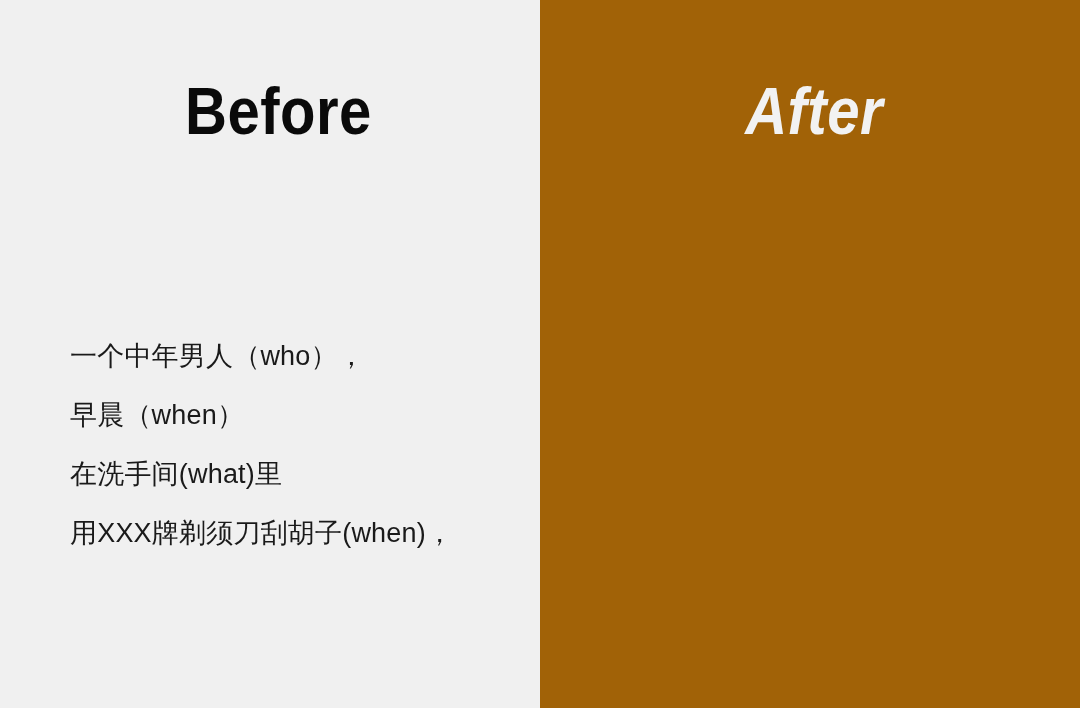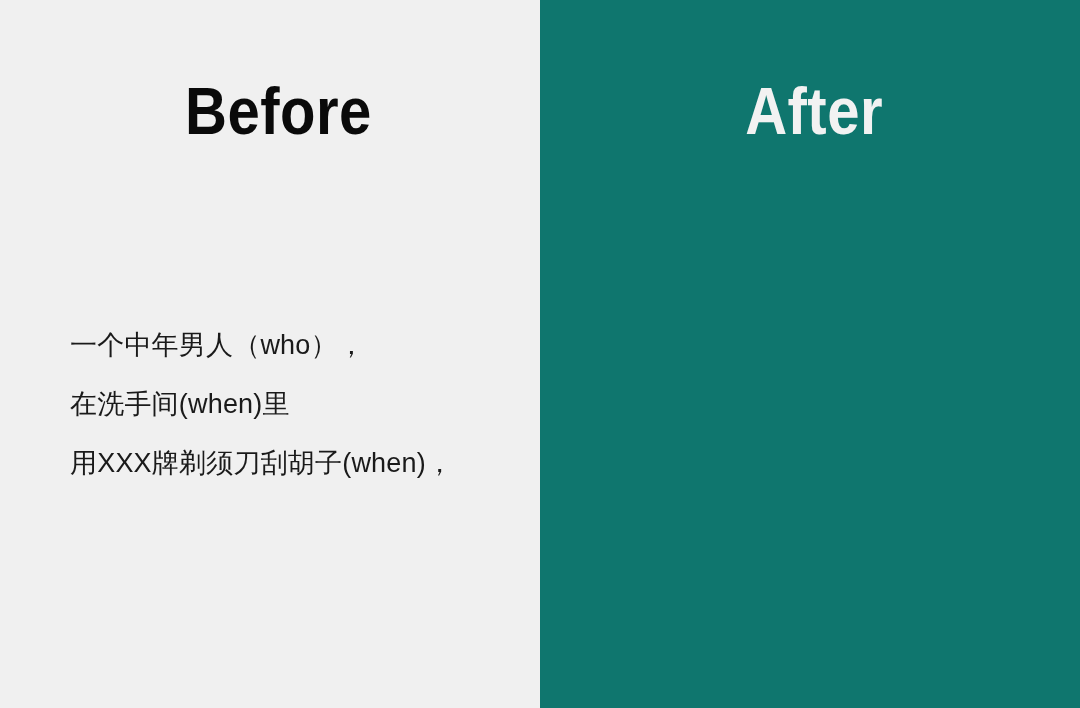--- a/index.html
+++ b/index.html
@@ -23,21 +23,22 @@
     position: relative;
     height: 708px;
     box-sizing: border-box;
   }
   .panel-before {
     width: 540px;
     background: #f0f0f0;
   }
   .panel-after {
     width: 540px;
-    background: #0f766e;
+    background: #a16207;
+    font-style: italic;
   }
   .panel-title {
     position: absolute;
     top: 78px;
     left: 0;
     width: 100%;
     text-align: center;
     font-family: "Liberation Sans Narrow", "Liberation Sans", "DejaVu Sans Condensed", sans-serif;
     font-size: 66px;
     font-weight: bold;
@@ -50,21 +51,21 @@
   .panel-before .panel-title {
     color: #0a0a0a;
     padding-right: 140px;
   }
   .panel-after .panel-title {
     color: #f2f2f2;
     padding-right: 68px;
   }
   .body-block {
     position: absolute;
-    top: 316px;
+    top: 327px;
     white-space: nowrap;
   }
   .panel-before .body-block {
     left: 70px;
   }
   .line {
     display: block;
     height: 59px;
     line-height: 59px;
     font-size: 27px;
@@ -78,21 +79,22 @@
 </style>
 </head>
 <body>
 
 <div class="board">
 
   <div class="panel panel-before">
     <div class="panel-title">Before</div>
     <div class="body-block">
       <span class="line">一个中年男人（who），</span>
-      <span class="line">在洗手间(when)里</span>
+      <span class="line">早晨（when）</span>
+      <span class="line">在洗手间(what)里</span>
       <span class="line">用XXX牌剃须刀刮胡子(when)，</span>
     </div>
   </div>
 
   <div class="panel panel-after">
     <div class="panel-title">After</div>
 
   </div>
 
 </div>

